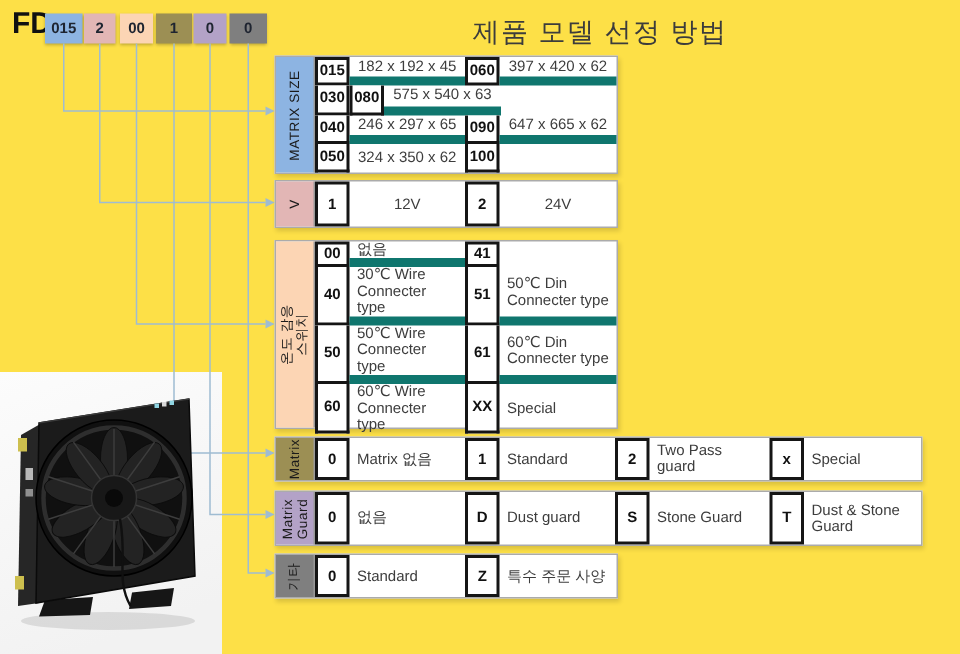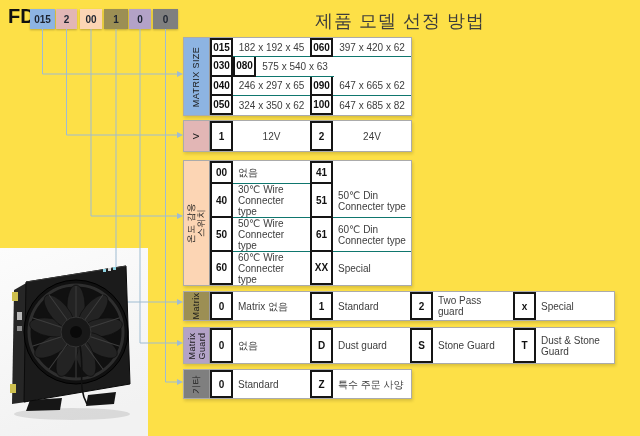--- a/index.html
+++ b/index.html
@@ -38,21 +38,21 @@
         border-right:1px solid #999;overflow:visible;}
   .rot{transform:rotate(-90deg);font-size:9px;color:#1a1a1a;white-space:nowrap;letter-spacing:.4px;}
   .rot2 span{display:block;text-align:center;line-height:10px;}
 
   .grid{flex:1;display:flex;flex-direction:column;}
   .row{flex:1;display:flex;align-items:stretch;}
   .code{width:23px;flex:none;border:2px solid #151515;background:#fff;display:flex;
         align-items:center;justify-content:center;font-size:10px;font-weight:bold;color:#111;}
   .row:not(:first-child) .code{border-top:0;}
   .val{display:flex;align-items:center;font-size:10px;color:#3d3d3d;padding:0 5px;
-       line-height:11px;border-bottom:1px solid #0f766e;}
+       line-height:11px;border-bottom:6px solid #0f766e;}
   .row:last-child .val,.row:only-child .val{border-bottom:none;}
   .vc{justify-content:center;padding:0;}
   .w77{width:77px;flex:none}.w78{width:78px;flex:none}.w80{width:80px;flex:none}
 </style>
 </head>
 <body>
 
 <div class="canvas">
 
   <div class="fd">FD</div>
@@ -151,21 +151,20 @@
       <div class="row">
         <div class="code">040</div>
         <div class="val vc w77">246 x 297 x 65</div>
         <div class="code">090</div>
         <div class="val vc w78">647 x 665 x 62</div>
       </div>
       <div class="row">
         <div class="code">050</div>
         <div class="val vc w77">324 x 350 x 62</div>
         <div class="code">100</div>
-        <div class="val vc w78">647 x 685 x 82</div>
       </div>
     </div>
   </div>
 
   <div class="tbl t2">
     <div class="vlab" style="background: rgb(226, 182, 181);">
       <div class="rot">V</div>
     </div>
     <div class="grid">
       <div class="row">

